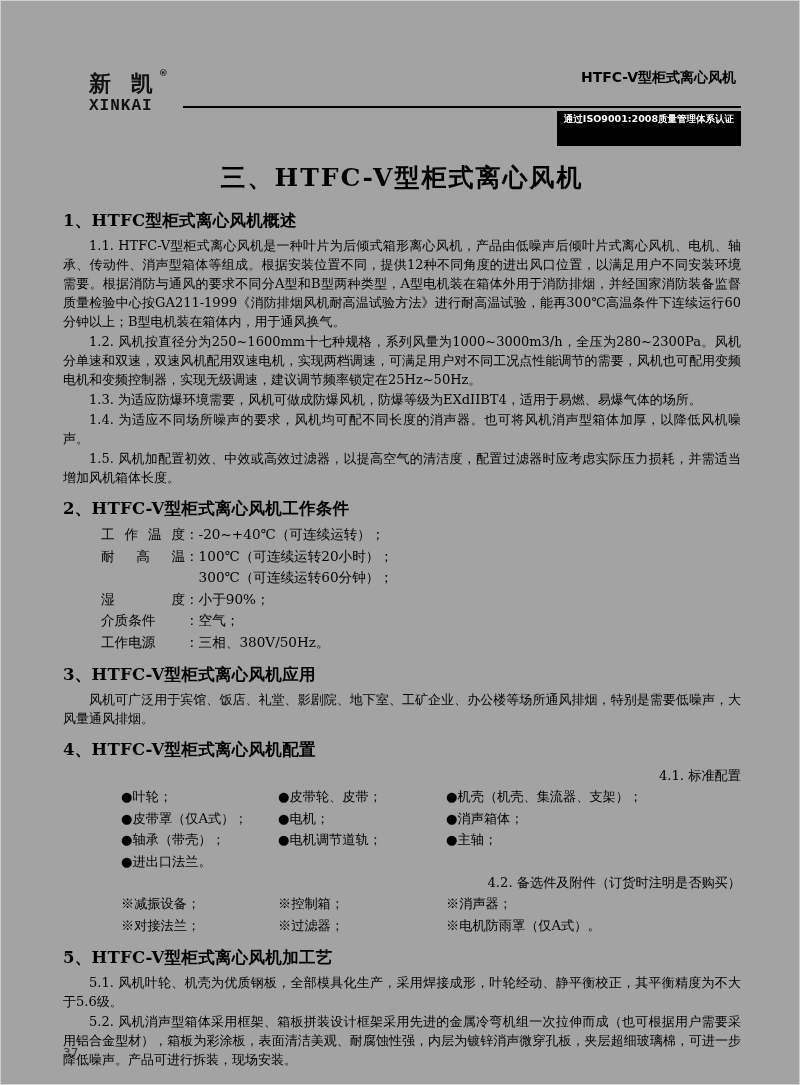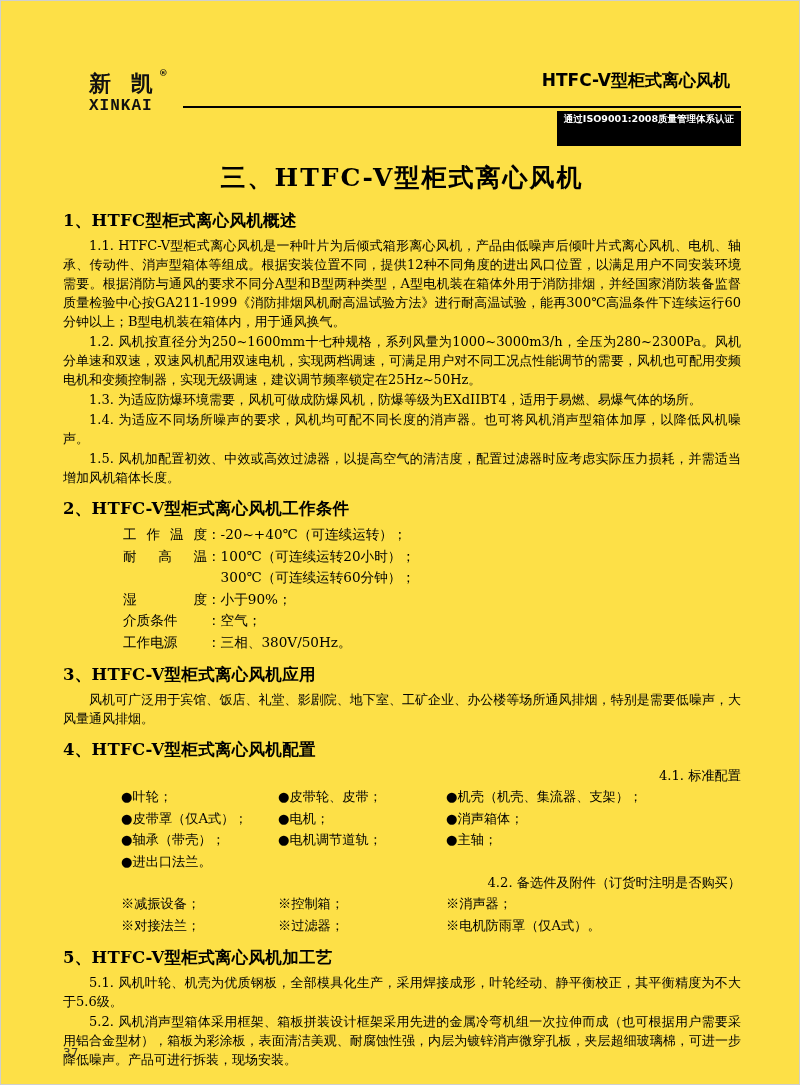--- a/index.html
+++ b/index.html
@@ -9,21 +9,21 @@
     background: #d8d8d8;
   }
   body {
     font-family: "DejaVu Serif", "Liberation Serif", serif;
   }
   .page {
     position: relative;
     width: 800px;
     height: 1085px;
     margin: 0 auto;
-    background: #fde047;
+    background: #a3a3a3;
     box-sizing: border-box;
     border: 1px solid #cfcfcf;
     overflow: hidden;
   }
 
   
   .header {
     position: absolute;
     left: 0; right: 0;
     top: 68px;
@@ -64,25 +64,25 @@
   .header-rule {
     position: absolute;
     left: 182px;
     right: 58px;
     top: 37px;
     height: 2px;
     background: #000;
   }
   .header-title {
     position: absolute;
-    right: 69px;
+    right: 63px;
     top: 0px;
     font-family: "DejaVu Sans", "Liberation Sans", sans-serif;
     font-weight: bold;
-    font-size: 17px;
+    font-size: 14px;
     letter-spacing: 0px;
     color: #000;
     white-space: nowrap;
   }
   .header-badge {
     position: absolute;
     right: 58px;
     top: 42px;
     background: #000;
     color: #fff;
@@ -129,21 +129,21 @@
     text-justify: inter-character;
     color: #000;
     letter-spacing: 0px;
   }
   p.indent {
     text-indent: 2em;
   }
 
   
   .spec-list {
-    margin-left: 60px;
+    margin-left: 38px;
     font-size: 13.6px;
     line-height: 21.5px;
     color: #000;
   }
   .spec-row {
     display: flex;
     align-items: baseline;
     white-space: nowrap;
   }
   .spec-label {

